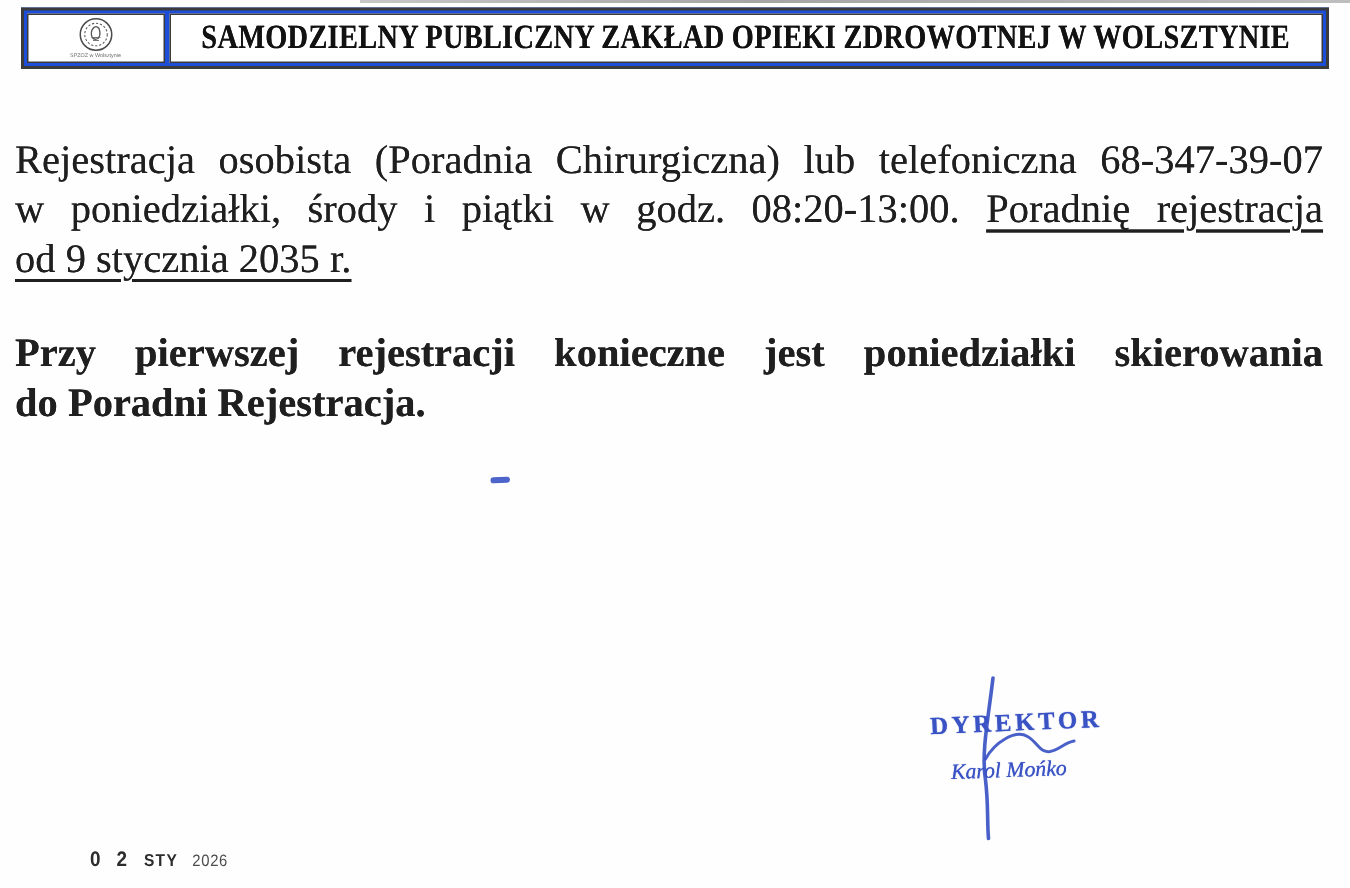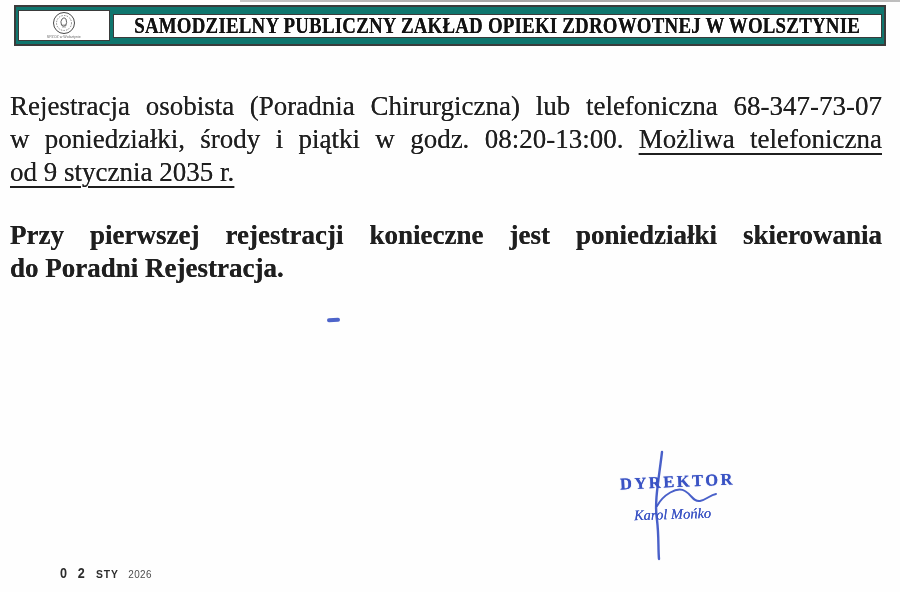--- a/index.html
+++ b/index.html
@@ -10,21 +10,21 @@
     color:var(--text,#1f1f1f);
   }
   
   .scan-edge{position:absolute;top:0;left:240px;right:0;height:2px;
     background:linear-gradient(90deg,#9a9a9a,#5c5c5c 40%,#8a8a8a);opacity:.55;}
 
   
   .letterhead{
     position:absolute;left:14px;top:5px;width:872px;height:41px;
     border:2px solid #3b3b3b;padding:2px;box-sizing:border-box;
-    background:#0f766e;display:flex;align-items:center;
+    background:#1d4ed8;display:flex;
   }
   .logo-cell{
     width:92px;border:1.5px solid #3b3b3b;box-sizing:border-box;
     margin-right:3px;display:flex;flex-direction:column;
     align-items:center;justify-content:center;background:#fff;
   }
   .logo-caption{
     font-size:8px;transform:scale(.45);transform-origin:center top;
     color:#6a6a6a;white-space:nowrap;line-height:4px;margin-top:-1px;
     font-family:"Liberation Sans",sans-serif;
@@ -94,22 +94,22 @@
     </svg>
     <div class="logo-caption">SPZOZ w Wolsztynie</div>
   </div>
   <div class="title-cell">
     <div class="org-title">SAMODZIELNY PUBLICZNY ZAKŁAD OPIEKI ZDROWOTNEJ W WOLSZTYNIE</div>
   </div>
 </div>
 
 <div class="doc-body">
     <div class="para">
-      <div class="line just"><span>Rejestracja osobista (Poradnia Chirurgiczna) lub telefoniczna 68-347-73-07</span></div>
-      <div class="line just"><span>w poniedziałki, środy i piątki w godz. 08:20-13:00. </span><span class="u">Możliwa telefoniczna</span></div>
+      <div class="line just"><span>Rejestracja osobista (Poradnia Chirurgiczna) lub telefoniczna 68-347-39-07</span></div>
+      <div class="line just"><span>w poniedziałki, środy i piątki w godz. 08:20-13:00. </span><span class="u">Poradnię rejestracja</span></div>
       <div class="line"><span class="u">od 9 stycznia 2035 r.</span></div>
     </div>
     <div class="para">
       <div class="line just"><span class="b">Przy pierwszej rejestracji konieczne jest poniedziałki skierowania</span></div>
       <div class="line"><span class="b">do Poradni Rejestracja.</span></div>
     </div>
   </div>
 
 <div class="pen-mark"></div>
 

